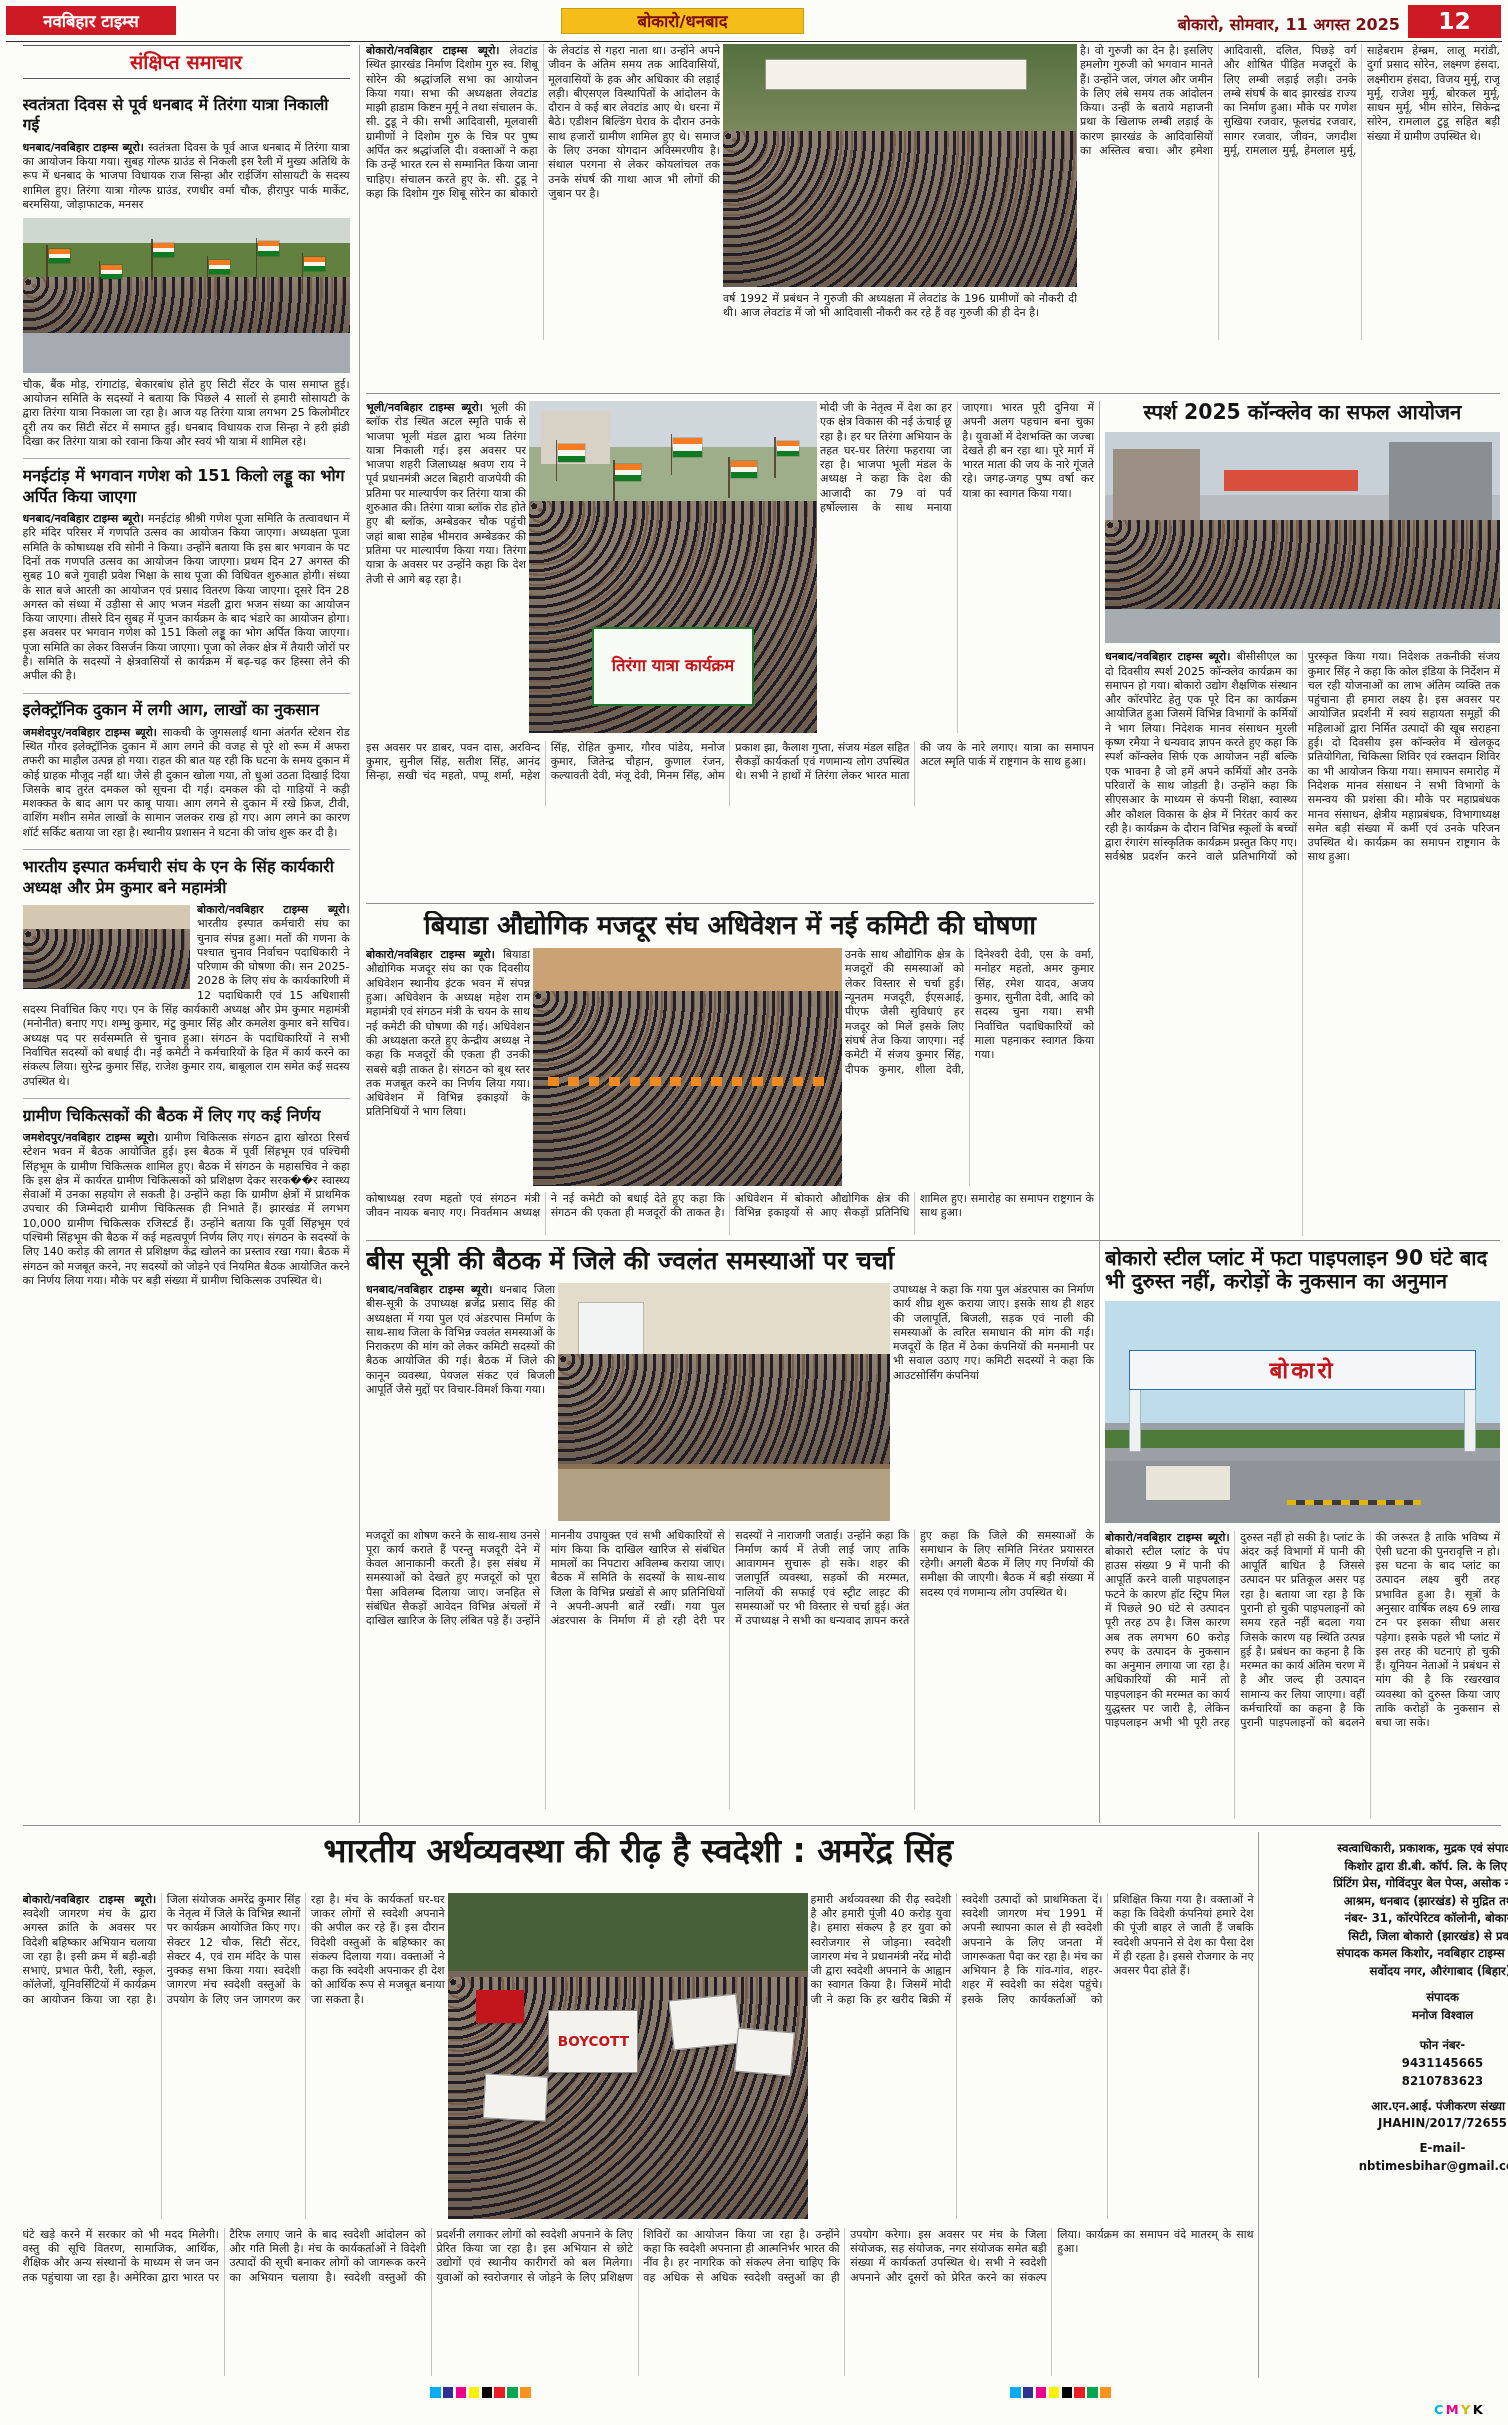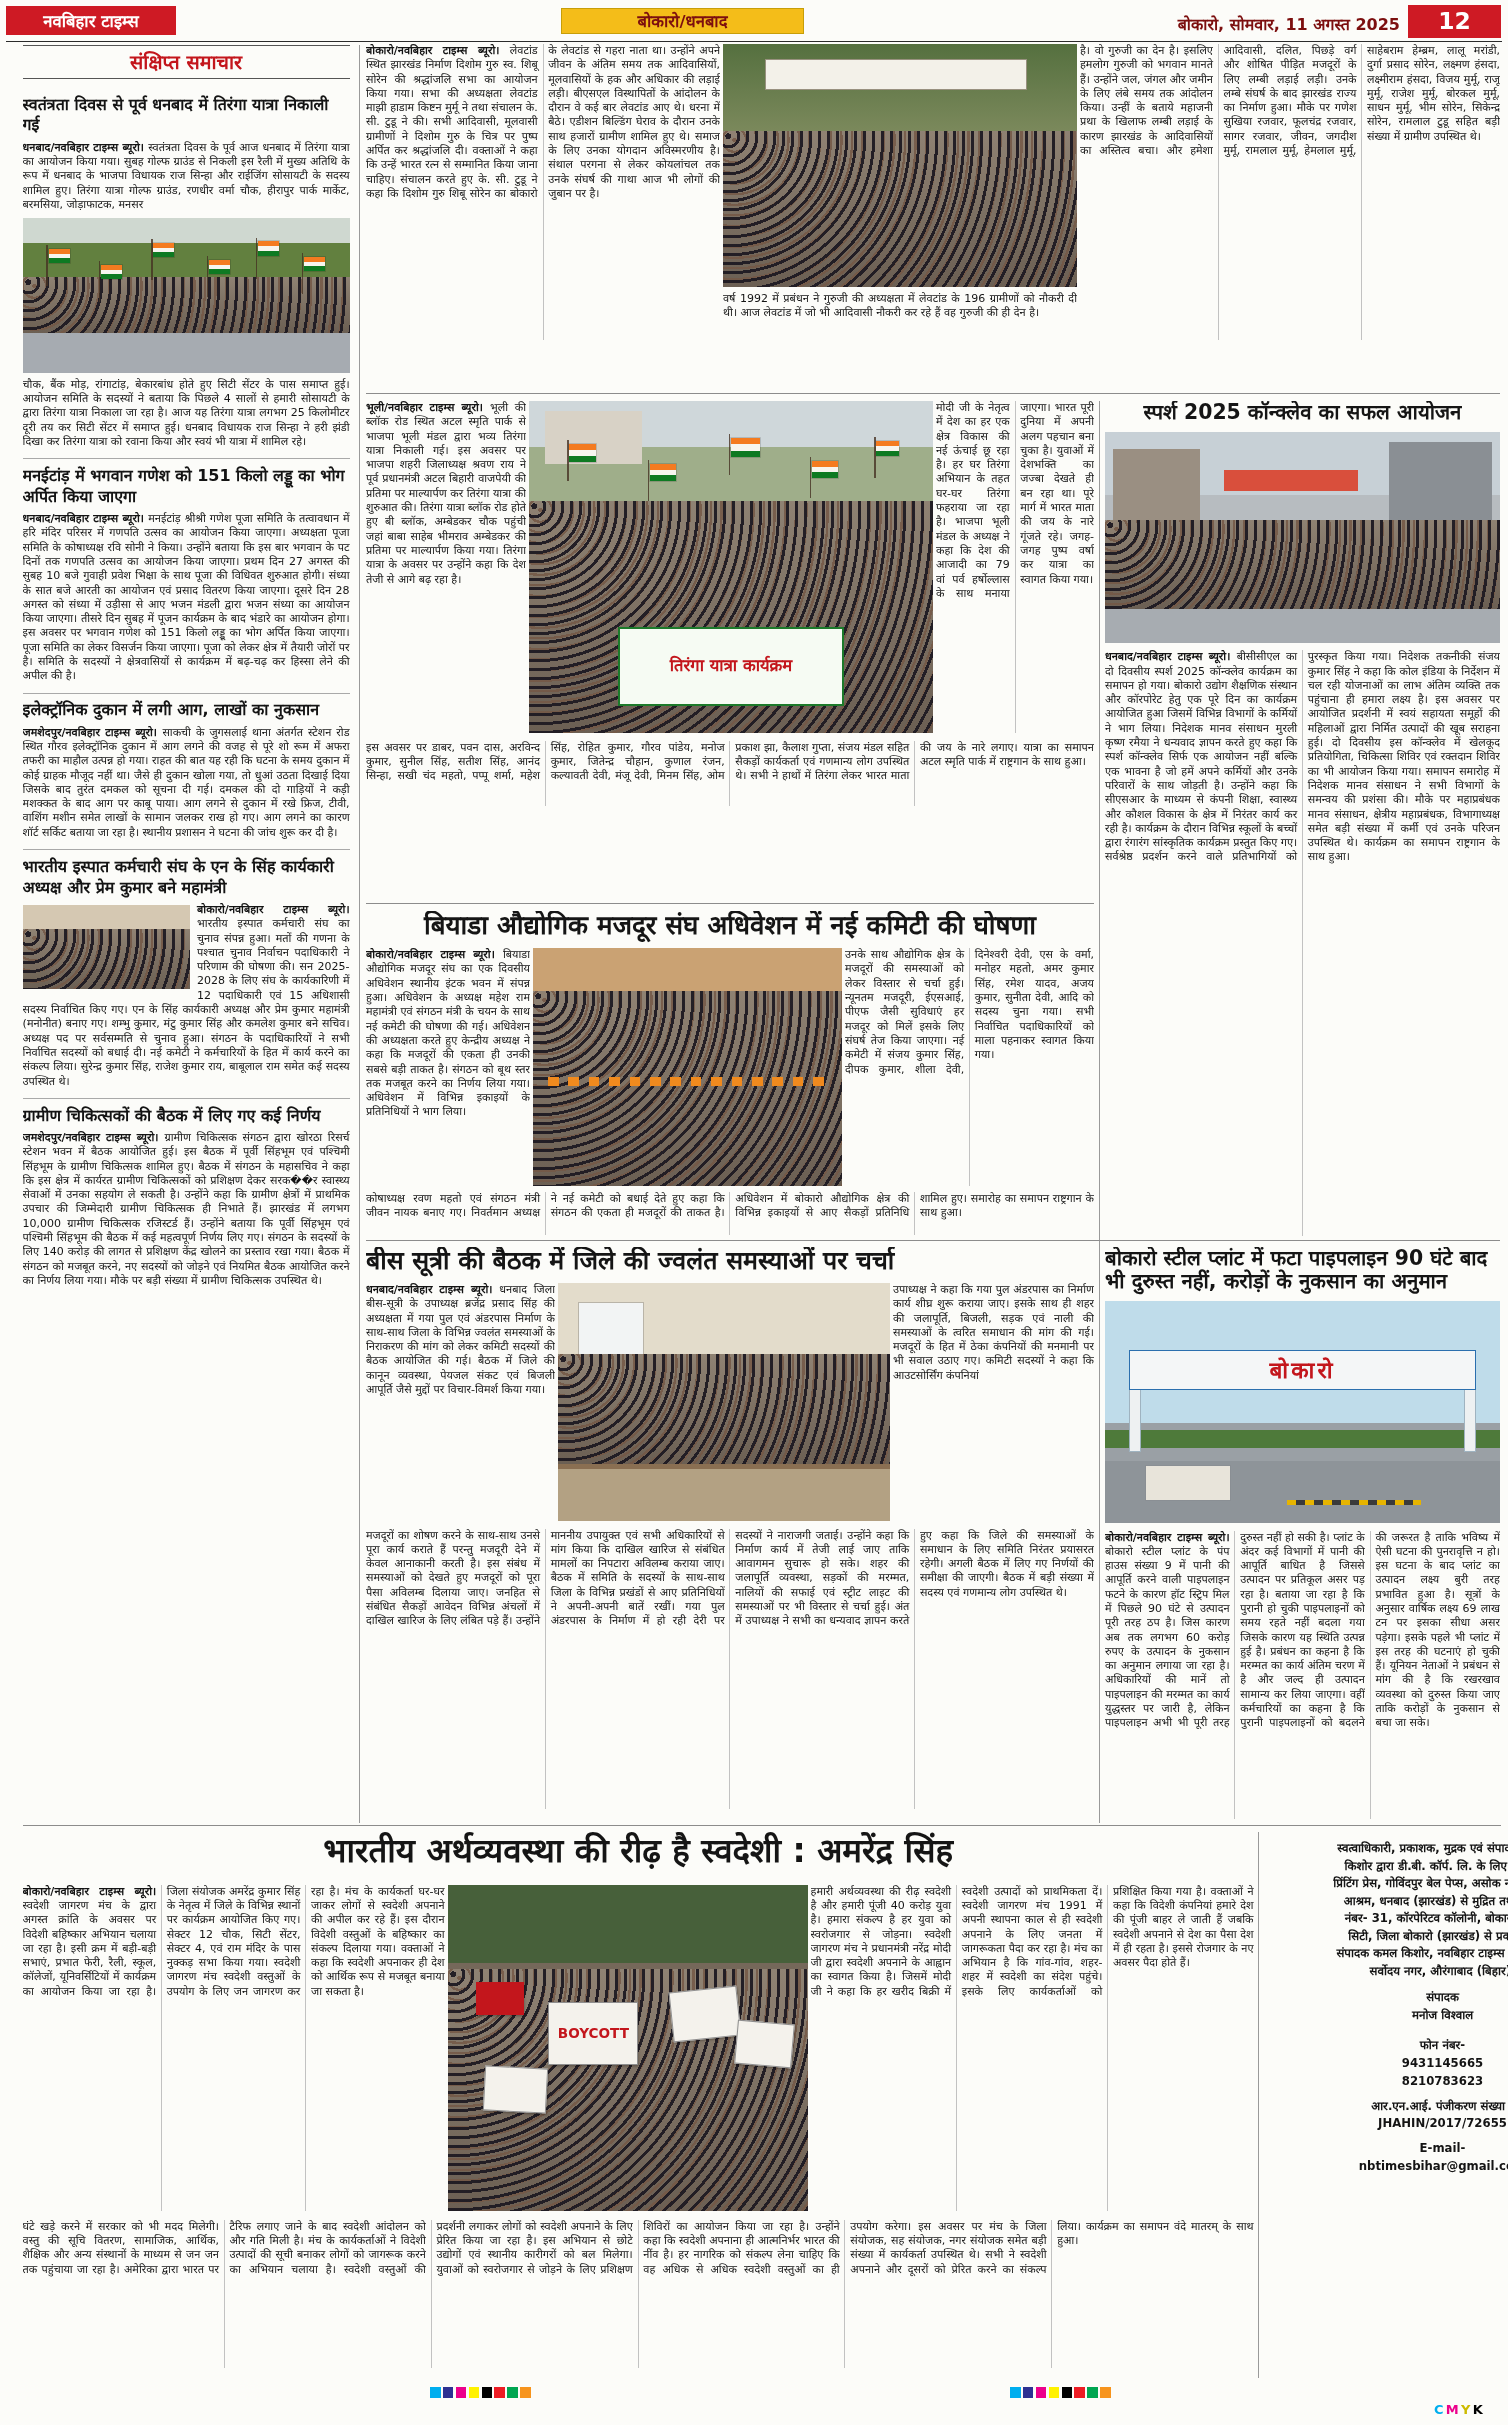--- a/index.html
+++ b/index.html
@@ -149,21 +149,21 @@
     </div>
   </section>
 
   <div class="hr" style="left:366px;top:393px;width:1134px"></div>
 
   <section class="art" style="left:366px;top:401px;width:728px;height:498px">
     <div class="row">
       <div class="txt" style="width:160px;height:332px">
         <span class="dateline">भूली/नवबिहार टाइम्स ब्यूरो। </span><span>भूली की ब्लॉक रोड स्थित अटल स्मृति पार्क से भाजपा भूली मंडल द्वारा भव्य तिरंगा यात्रा निकाली गई। इस अवसर पर भाजपा शहरी जिलाध्यक्ष श्रवण राय ने पूर्व प्रधानमंत्री अटल बिहारी वाजपेयी की प्रतिमा पर माल्यार्पण कर तिरंगा यात्रा की शुरुआत की। तिरंगा यात्रा ब्लॉक रोड होते हुए बी ब्लॉक, अम्बेडकर चौक पहुंची जहां बाबा साहेब भीमराव अम्बेडकर की प्रतिमा पर माल्यार्पण किया गया। तिरंगा यात्रा के अवसर पर उन्होंने कहा कि देश तेजी से आगे बढ़ रहा है।</span>
       </div>
-      <div class="photo" style="width:404px;height:332px;background:linear-gradient(180deg,#cfd7da 0 14%,#9fae8a 14% 30%,#8a7f6e 30% 100%)">
+      <div class="photo" style="width:288px;height:332px;background:linear-gradient(180deg,#cfd7da 0 14%,#9fae8a 14% 30%,#8a7f6e 30% 100%)">
         <div style="position:absolute;left:4%;top:3%;width:24%;height:16%;background:#d8d2c6"></div>
         <div class="crowd" style="top:30%;height:70%"></div>
         <div class="flag" style="left:10%;top:13%;width:27px;height:18px"></div>
         <div class="flag" style="left:30%;top:19%;width:26px;height:17.3px"></div>
         <div class="flag" style="left:50%;top:11%;width:29px;height:19px"></div>
         <div class="flag" style="left:70%;top:18%;width:26px;height:17.3px"></div>
         <div class="flag" style="left:86%;top:12%;width:22.6px;height:15px"></div>
         <div class="banner" style="left:22%;bottom:8%;width:56%;height:24%;font-size:16.6px;line-height:1.25">
             <span>तिरंगा यात्रा कार्यक्रम</span>
           </div>
@@ -234,21 +234,21 @@
       <div style="position:absolute;left:46%;bottom:8%;width:34%;height:5.3px;background:repeating-linear-gradient(90deg,#e6b400 0 9px,#3a3a3a 9px 18px)"></div>
     </div>
     <div class="txt cols3" style="width:395px;height:327px;margin-top:7.5px">
       <span class="dateline">बोकारो/नवबिहार टाइम्स ब्यूरो। </span><span>बोकारो स्टील प्लांट के पंप हाउस संख्या 9 में पानी की आपूर्ति करने वाली पाइपलाइन फटने के कारण हॉट स्ट्रिप मिल में पिछले 90 घंटे से उत्पादन पूरी तरह ठप है। जिस कारण अब तक लगभग 60 करोड़ रुपए के उत्पादन के नुकसान का अनुमान लगाया जा रहा है। अधिकारियों की मानें तो पाइपलाइन की मरम्मत का कार्य युद्धस्तर पर जारी है, लेकिन पाइपलाइन अभी भी पूरी तरह दुरुस्त नहीं हो सकी है। प्लांट के अंदर कई विभागों में पानी की आपूर्ति बाधित है जिससे उत्पादन पर प्रतिकूल असर पड़ रहा है। बताया जा रहा है कि पुरानी हो चुकी पाइपलाइनों को समय रहते नहीं बदला गया जिसके कारण यह स्थिति उत्पन्न हुई है। प्रबंधन का कहना है कि मरम्मत का कार्य अंतिम चरण में है और जल्द ही उत्पादन सामान्य कर लिया जाएगा। वहीं कर्मचारियों का कहना है कि पुरानी पाइपलाइनों को बदलने की जरूरत है ताकि भविष्य में ऐसी घटना की पुनरावृत्ति न हो। इस घटना के बाद प्लांट का उत्पादन लक्ष्य बुरी तरह प्रभावित हुआ है। सूत्रों के अनुसार वार्षिक लक्ष्य 69 लाख टन पर इसका सीधा असर पड़ेगा। इसके पहले भी प्लांट में इस तरह की घटनाएं हो चुकी हैं। यूनियन नेताओं ने प्रबंधन से मांग की है कि रखरखाव व्यवस्था को दुरुस्त किया जाए ताकि करोड़ों के नुकसान से बचा जा सके।</span>
     </div>
   </section>
 
   <div class="hr" style="left:22.6px;top:1825px;width:1478px"></div>
 
   <section class="art" style="left:22.6px;top:1832px;width:1231px;height:546px">
-    <h1 class="art-head" style="font-size:33px;text-align:center;margin-bottom:15px">भारतीय अर्थव्यवस्था की रीढ़ है स्वदेशी : अमरेंद्र सिंह</h1>
+    <h1 class="art-head" style="font-size:33px;text-align:center;margin-bottom:23px">भारतीय अर्थव्यवस्था की रीढ़ है स्वदेशी : अमरेंद्र सिंह</h1>
     <div class="row">
       <div class="txt cols3" style="width:422px;height:326px">
         <span class="dateline">बोकारो/नवबिहार टाइम्स ब्यूरो। </span><span>स्वदेशी जागरण मंच के द्वारा अगस्त क्रांति के अवसर पर विदेशी बहिष्कार अभियान चलाया जा रहा है। इसी क्रम में बड़ी-बड़ी सभाएं, प्रभात फेरी, रैली, स्कूल, कॉलेजों, यूनिवर्सिटियों में कार्यक्रम का आयोजन किया जा रहा है। जिला संयोजक अमरेंद्र कुमार सिंह के नेतृत्व में जिले के विभिन्न स्थानों पर कार्यक्रम आयोजित किए गए। सेक्टर 12 चौक, सिटी सेंटर, सेक्टर 4, एवं राम मंदिर के पास नुक्कड़ सभा किया गया। स्वदेशी जागरण मंच स्वदेशी वस्तुओं के उपयोग के लिए जन जागरण कर रहा है। मंच के कार्यकर्ता घर-घर जाकर लोगों से स्वदेशी अपनाने की अपील कर रहे हैं। इस दौरान विदेशी वस्तुओं के बहिष्कार का संकल्प दिलाया गया। वक्ताओं ने कहा कि स्वदेशी अपनाकर ही देश को आर्थिक रूप से मजबूत बनाया जा सकता है।</span>
       </div>
       <div class="photo" style="width:360px;height:326px;background:linear-gradient(180deg,#47603a 0 24%,#75685a 24% 100%)">
         <div class="crowd" style="top:26%;height:74%"></div>
         <div style="position:absolute;left:8%;top:30%;width:48px;height:33px;background:#c3161c;box-shadow:0.8px 1.5px 2.3px rgba(0,0,0,.3)"></div>
         <div class="placard" style="left:28%;top:36%;width:90px;height:63px;font-weight:bold;color:#c3161c;font-size:13.6px">
             <span>BOYCOTT</span>
           </div>

